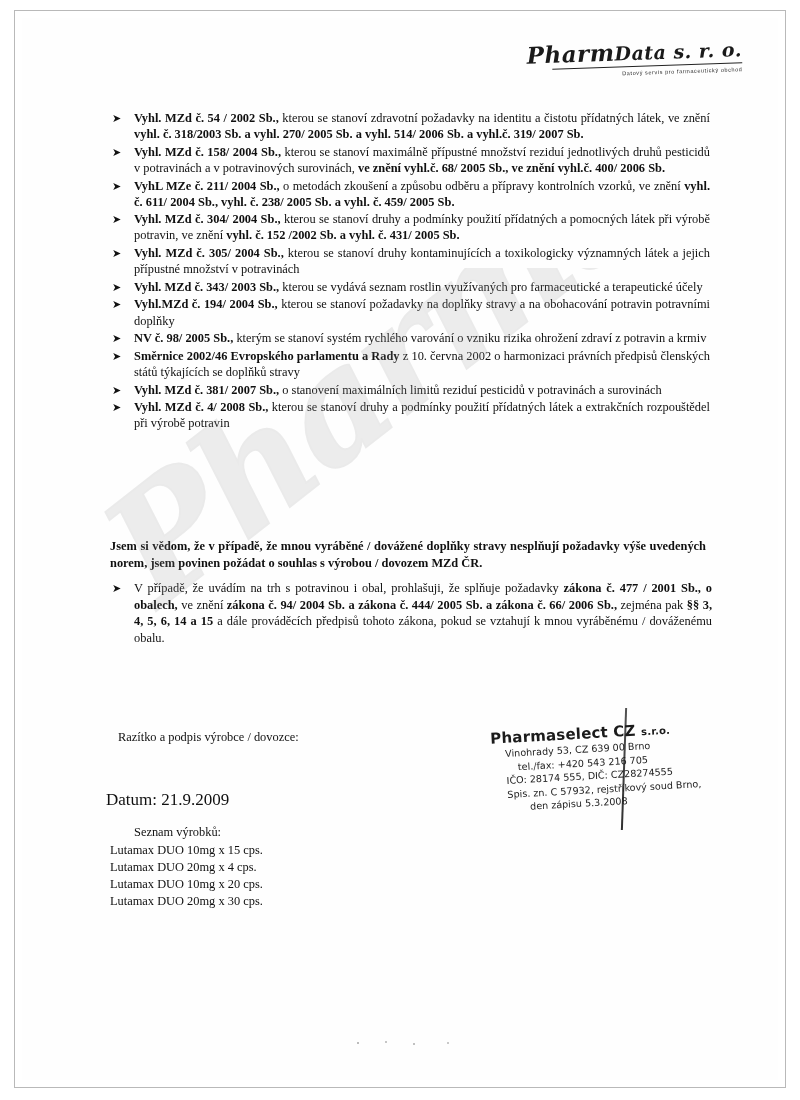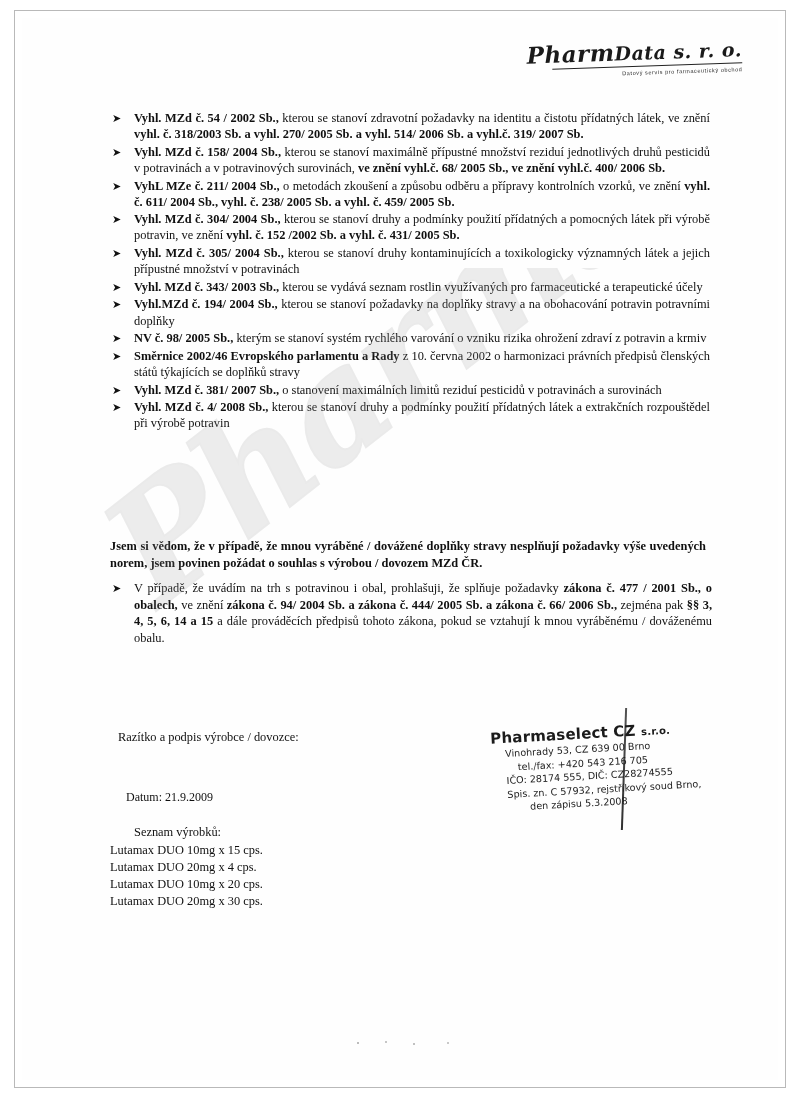--- a/index.html
+++ b/index.html
@@ -126,23 +126,23 @@
 
   
   .sig-label {
     position: absolute;
     left: 96px;
     top: 712px;
     font-size: 12.4px;
   }
   .date-line {
     position: absolute;
-    left: 104px;
+    left: 84px;
     top: 772px;
-    font-size: 12px;
+    font-size: 17px;
   }
   .products {
     position: absolute;
     left: 88px;
     top: 806px;
     font-size: 12.4px;
     line-height: 1.38;
   }
   .products .hdr { margin-bottom: 1px; margin-left: 24px; }
 

